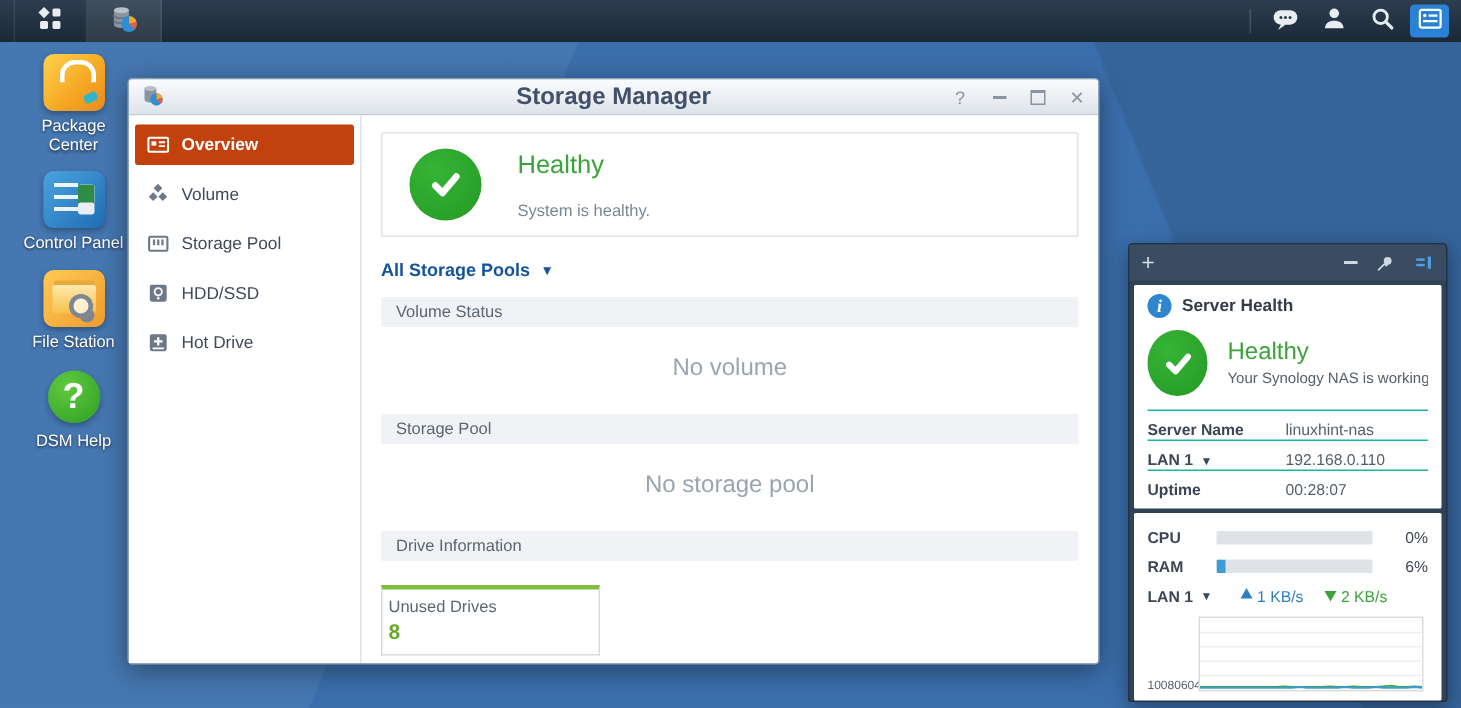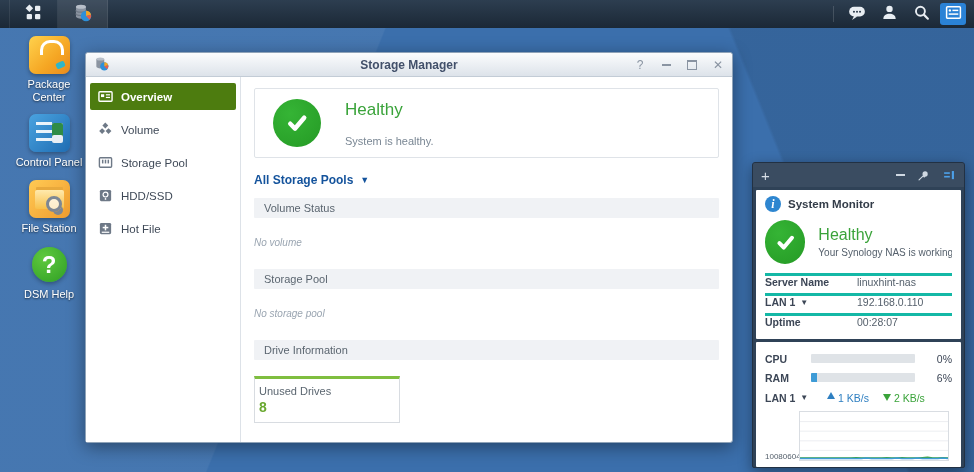--- a/index.html
+++ b/index.html
@@ -58,53 +58,53 @@
     box-shadow:0 2px 4px rgba(0,0,0,0.3); }
 
   
   .window { position:absolute; left:85px; top:52px; width:648px; height:391px;
     background:#fff; border:1px solid #8fa3b8; border-radius:3px;
     box-shadow:0 4px 18px rgba(0,0,0,0.4); z-index:10; display:flex; flex-direction:column; }
   .titlebar { height:24px; background:linear-gradient(#fbfcfd,#dde3ea);
     border-bottom:1px solid #c3ccd6; border-radius:3px 3px 0 0; display:flex; align-items:center;
     padding:0 8px; position:relative; }
   .wtitle { position:absolute; left:0; right:0; text-align:center; font-weight:bold;
-    font-size:12px; color:#42506a; }
+    font-size:16px; color:#42506a; }
   .wcontrols { margin-left:auto; display:flex; align-items:center; gap:14px; z-index:2; }
   .wc { color:#8a94a2; font-size:12px; cursor:pointer; line-height:1; display:flex;
     align-items:center; justify-content:center; width:12px; height:12px; }
   .wc-min:before { content:""; width:9px; height:2px; background:#8a94a2; }
   .wc-max:before { content:""; width:8px; height:7px; border:1px solid #8a94a2; border-top-width:2px; }
   .wbody { flex:1; display:flex; min-height:0; }
 
   
   .sidebar { width:155px; border-right:1px solid #dde2e8; padding-top:6px; background:#fff; }
   .side-item { display:flex; align-items:center; gap:8px; height:27px; margin:0 4px 6px 4px;
     padding:0 8px; border-radius:2px; color:#3f4957; font-size:11.5px; cursor:pointer; }
   .side-item svg { flex:0 0 auto; color:#6e7987; }
-  .side-item.selected { background:#4d7c0f; color:#fff; font-weight:bold; }
+  .side-item.selected { background:#c2410c; color:#fff; font-weight:bold; }
   .side-item.selected svg { color:#fff; }
 
   
   .content { flex:1; padding:11px 13px; overflow:hidden; }
   .health-card { border:1px solid #dfe3e8; border-radius:2px; height:70px; display:flex;
     align-items:center; padding-left:18px; }
   .circle-check { border-radius:50%; background:radial-gradient(circle at 35% 30%, #35b435, #259a25);
     display:flex; align-items:center; justify-content:center; }
   .cc-lg { width:48px; height:48px; }
   .cc-md { width:44px; height:44px; }
   .hc-text { margin-left:24px; }
   .hc-title { color:#3aa33a; font-size:17px; }
   .hc-sub { color:#7a8794; font-size:11px; margin-top:15px; }
   .pool-filter { margin-top:15px; color:#14539c; font-weight:bold; font-size:12px;
     cursor:pointer; display:inline-flex; align-items:center; gap:7px; }
   .pool-filter .caret { font-size:9px; }
   .sec-hdr { margin-top:11px; background:#f0f2f5; color:#5b6670; font-size:11px;
     padding:4px 10px; border-radius:1px; }
-  .empty-msg { color:#9aa5b1; font-size:10px; margin:19px 0 21px;font-style:italic; }
+  .empty-msg { text-align:center; color:#9aa5b1; font-size:16px; margin:19px 0 21px; }
   .unused-card { margin-top:16px; width:146px; border:1px solid #d8dce1; border-top:3px solid #7fbe3f;
     text-align:left; padding:6px 4px 7px; }
   .uc-label { color:#5b6670; font-size:11px; }
   .uc-count { color:#69a82f; font-weight:bold; font-size:14px; margin-top:2px; }
 
   
   .widget-panel { position:absolute; left:752px; top:162px; width:213px; height:306px;
     background:#2f4257; border:1px solid #223143; border-radius:3px 3px 2px 2px;
     box-shadow:0 4px 14px rgba(0,0,0,0.4); z-index:20; display:flex; flex-direction:column; }
   .wp-header { height:24px; background:#3a4c61; border-radius:2px 2px 0 0; display:flex;
@@ -118,21 +118,21 @@
     font-size:11.5px; }
   .info-badge { width:16px; height:16px; border-radius:50%; background:#2e86d0; color:#fff;
     font-family:"Liberation Serif",serif; font-style:italic; font-weight:bold; font-size:12px;
     display:flex; align-items:center; justify-content:center; }
   .rm-badge { width:16px; height:16px; border-radius:3px; background:#2e86d0; display:flex;
     align-items:center; justify-content:center; }
   .sh-status { display:flex; align-items:center; margin:8px 0 9px; }
   .sh-text { margin-left:13px; min-width:0; }
   .sh-title { color:#3aa33a; font-size:16px; }
   .sh-sub { color:#55606c; font-size:10px; margin-top:3px; white-space:nowrap; overflow:hidden; }
-  .sh-row { display:flex; align-items:flex-start; height:20px; border-top:3px solid #14b8a6;
+  .sh-row { display:flex; align-items:flex-end; height:20px; border-top:1px solid #14b8a6;
     font-size:10.5px; }
   .sh-row .k { font-weight:bold; color:#3c4656; width:92px; display:flex; align-items:center; gap:5px; }
   .sh-row .v { color:#55606c; }
   .caret-sm { font-size:8px; color:#3c4656; }
 
   .rm-row { display:flex; align-items:center; height:17px; font-size:10.5px; margin-top:2px; }
   .rm-row .k { font-weight:bold; color:#3c4656; width:46px; }
   .bar-track { width:104px; height:9px; background:#dfe3e7; border-radius:1px; overflow:hidden; }
   .bar-fill { height:100%; background:#3e9bd6; }
   .rm-val { margin-left:auto; color:#3c4656; font-size:10.5px; }
@@ -299,21 +299,21 @@
           </svg>
           <span>HDD/SSD</span>
         </div>
         <div class="side-item">
           <svg width="15" height="15" viewBox="0 0 16 16">
             <rect x="2" y="2" width="12" height="12" rx="1.5" fill="currentColor"></rect>
             <line x1="8" y1="4" x2="8" y2="10" stroke="#fff" stroke-width="1.6"></line>
             <line x1="5" y1="7" x2="11" y2="7" stroke="#fff" stroke-width="1.6"></line>
             <line x1="4" y1="12" x2="12" y2="12" stroke="#fff" stroke-width="1.3"></line>
           </svg>
-          <span>Hot File</span>
+          <span>Hot Drive</span>
         </div>
       </div>
 
       <div class="content">
         <div class="health-card">
           <div class="circle-check cc-lg">
             <svg width="30" height="30" viewBox="0 0 20 20">
               <path d="M5.5 10.5 l3.2 3.2 L14.8 6.5" fill="none" stroke="#fff" stroke-width="3" stroke-linecap="round" stroke-linejoin="round"></path>
             </svg>
           </div>
@@ -364,21 +364,21 @@
             <line x1="2" y1="9.5" x2="9" y2="9.5" stroke="#4da0e8" stroke-width="2"></line>
             <rect x="11.5" y="2.5" width="2.6" height="10" fill="#4da0e8"></rect>
           </svg>
         </span>
       </div>
     </div>
 
     <div class="widget">
       <div class="wg-title">
         <span class="info-badge">i</span>
-        <span>System Monitor</span>
+        <span>Server Health</span>
       </div>
       <div class="sh-status">
         <div class="circle-check cc-md">
           <svg width="27" height="27" viewBox="0 0 20 20">
             <path d="M5.5 10.5 l3.2 3.2 L14.8 6.5" fill="none" stroke="#fff" stroke-width="3" stroke-linecap="round" stroke-linejoin="round"></path>
           </svg>
         </div>
         <div class="sh-text">
           <div class="sh-title">Healthy</div>
           <div class="sh-sub">Your Synology NAS is working ...</div>

